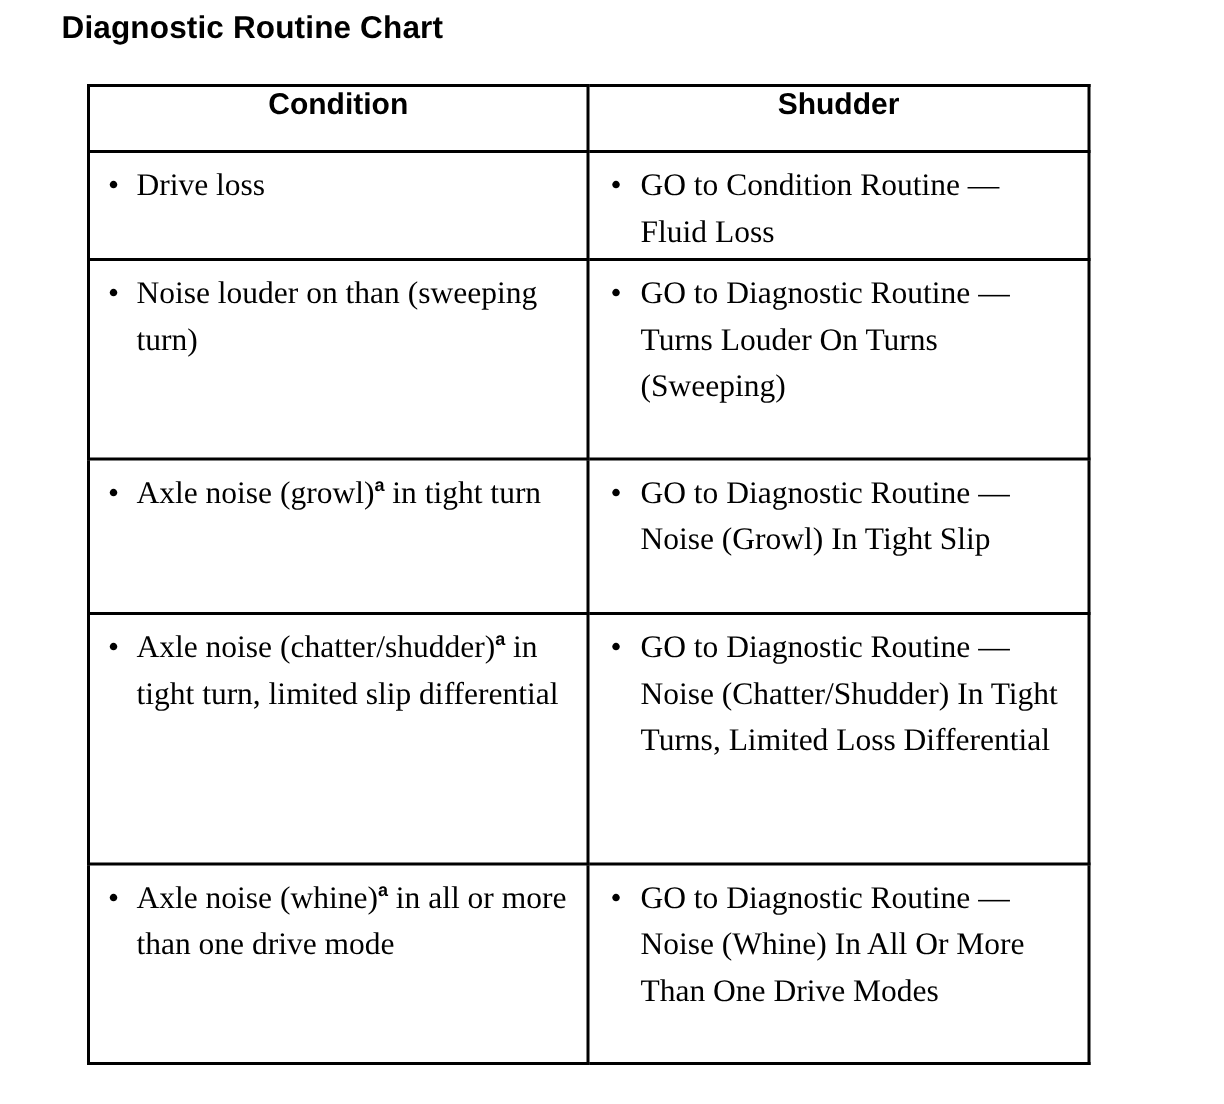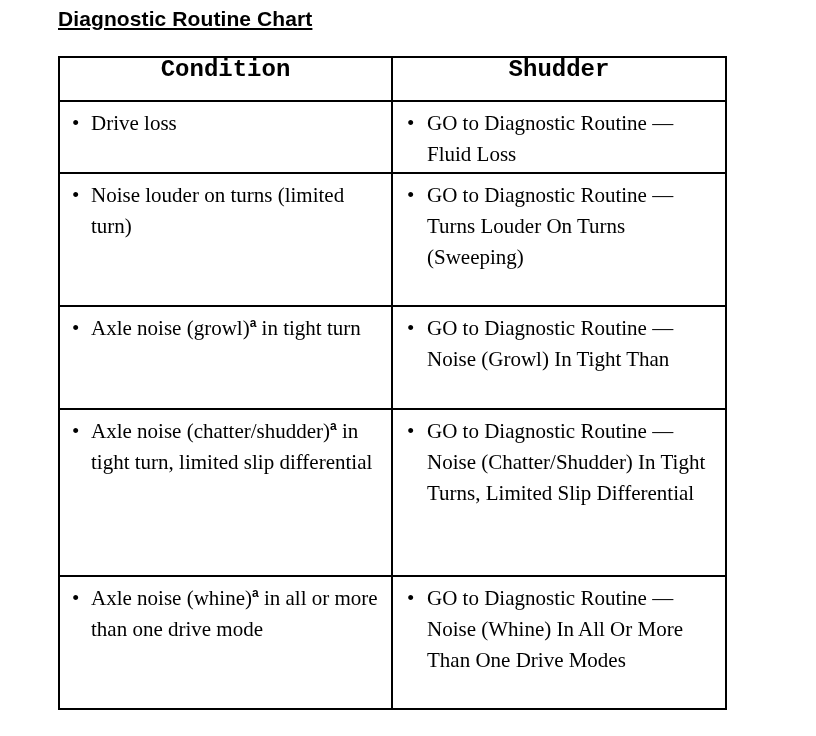--- a/index.html
+++ b/index.html
@@ -11,29 +11,28 @@
     width: 816px;
     height: 736px;
     position: relative;
     font-family: "Liberation Serif", "DejaVu Serif", serif;
     color: #000000;
     overflow: hidden;
   }
 
   #page-title {
     position: absolute;
-    left: 58px;
+    left: 41px;
     top: 6px;
     font-family: "Liberation Sans", "DejaVu Sans", sans-serif;
     font-weight: bold;
     font-size: 21px;
     letter-spacing: 0.1px;
     line-height: 26px;
     white-space: nowrap;
-    text-decoration: underline;
   }
 
   #chart-table {
     position: absolute;
     left: 58px;
     top: 56px;
     width: 667px;
     border-collapse: collapse;
     table-layout: fixed;
   }
@@ -46,23 +45,23 @@
     background: #ffffff;
   }
 
   col.col-condition { width: 333px; }
   col.col-action    { width: 334px; }
 
   thead th {
     height: 42px;
     text-align: center;
     vertical-align: middle;
-    font-family: Liberation Mono, monospace;
+    font-family: Liberation Sans, sans-serif;
     font-weight: bold;
-    font-size: 24px;
+    font-size: 20px;
     line-height: 24px;
   }
 
   td.cell {
     font-family: "Liberation Serif", "DejaVu Serif", serif;
     font-size: 21px;
     line-height: 31px;
   }
 
   .bullet-item {
@@ -124,63 +123,63 @@
       <tr class="row-0">
         <td class="cell cell-condition">
           <div class="bullet-item">
             <span class="bullet-dot">•</span>
             <span class="bullet-text">Drive loss</span>
           </div>
         </td>
         <td class="cell cell-action">
           <div class="bullet-item">
             <span class="bullet-dot">•</span>
-            <span class="bullet-text">GO to Diagnostic Routine — Fluid Loss</span>
+            <span class="bullet-text">GO to Condition Routine — Fluid Loss</span>
           </div>
         </td>
       </tr>
       <tr class="row-1">
         <td class="cell cell-condition">
           <div class="bullet-item">
             <span class="bullet-dot">•</span>
-            <span class="bullet-text">Noise louder on turns (limited turn)</span>
+            <span class="bullet-text">Noise louder on than (sweeping turn)</span>
           </div>
         </td>
         <td class="cell cell-action">
           <div class="bullet-item">
             <span class="bullet-dot">•</span>
             <span class="bullet-text">GO to Diagnostic Routine — Turns Louder On Turns (Sweeping)</span>
           </div>
         </td>
       </tr>
       <tr class="row-2">
         <td class="cell cell-condition">
           <div class="bullet-item">
             <span class="bullet-dot">•</span>
             <span class="bullet-text">Axle noise (growl)<sup>a</sup> in tight turn</span>
           </div>
         </td>
         <td class="cell cell-action">
           <div class="bullet-item">
             <span class="bullet-dot">•</span>
-            <span class="bullet-text">GO to Diagnostic Routine — Noise (Growl) In Tight Than</span>
+            <span class="bullet-text">GO to Diagnostic Routine — Noise (Growl) In Tight Slip</span>
           </div>
         </td>
       </tr>
       <tr class="row-3">
         <td class="cell cell-condition">
           <div class="bullet-item">
             <span class="bullet-dot">•</span>
             <span class="bullet-text">Axle noise (chatter/shudder)<sup>a</sup> in tight turn, limited slip differential</span>
           </div>
         </td>
         <td class="cell cell-action">
           <div class="bullet-item">
             <span class="bullet-dot">•</span>
-            <span class="bullet-text">GO to Diagnostic Routine — Noise (Chatter/Shudder) In Tight Turns, Limited Slip Differential</span>
+            <span class="bullet-text">GO to Diagnostic Routine — Noise (Chatter/Shudder) In Tight Turns, Limited Loss Differential</span>
           </div>
         </td>
       </tr>
       <tr class="row-4">
         <td class="cell cell-condition">
           <div class="bullet-item">
             <span class="bullet-dot">•</span>
             <span class="bullet-text">Axle noise (whine)<sup>a</sup> in all or more than one drive mode</span>
           </div>
         </td>

